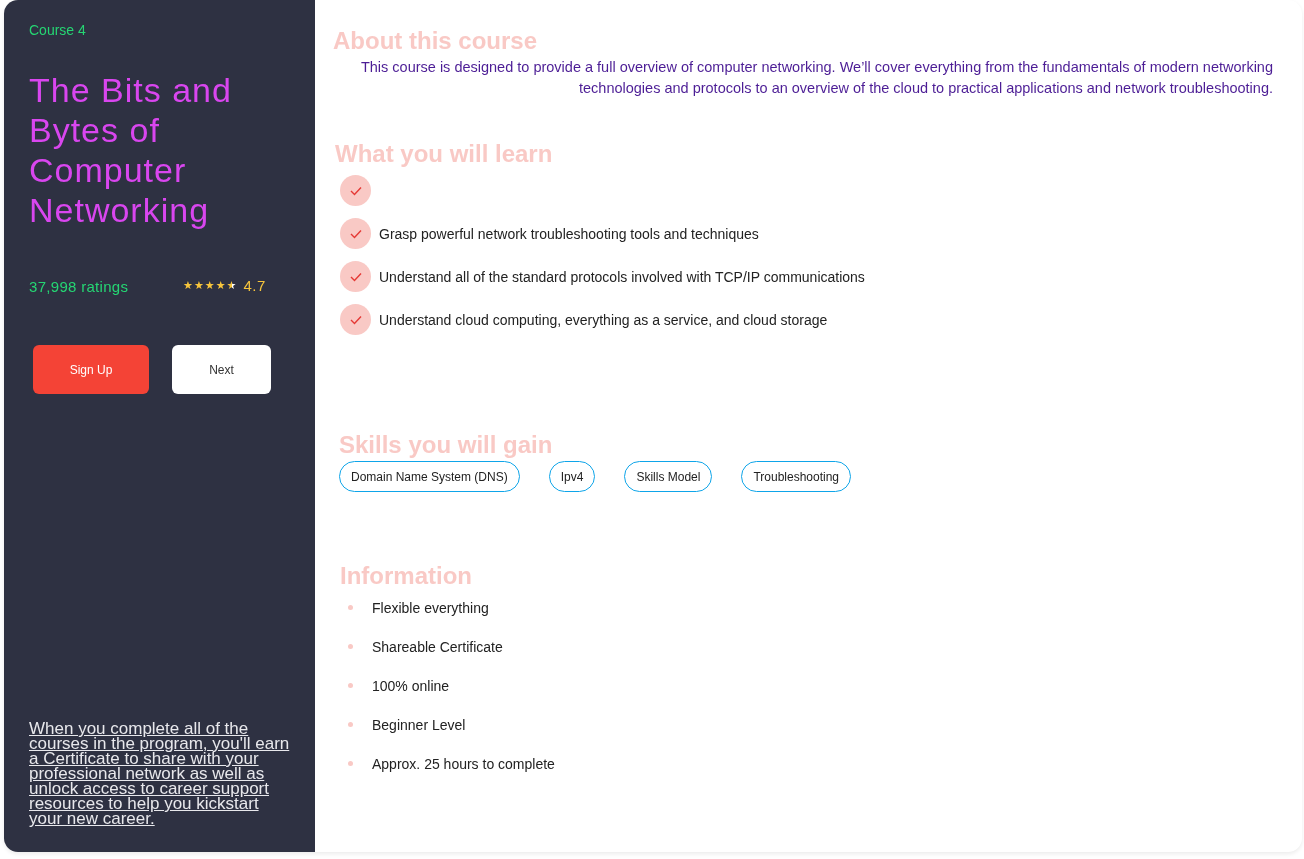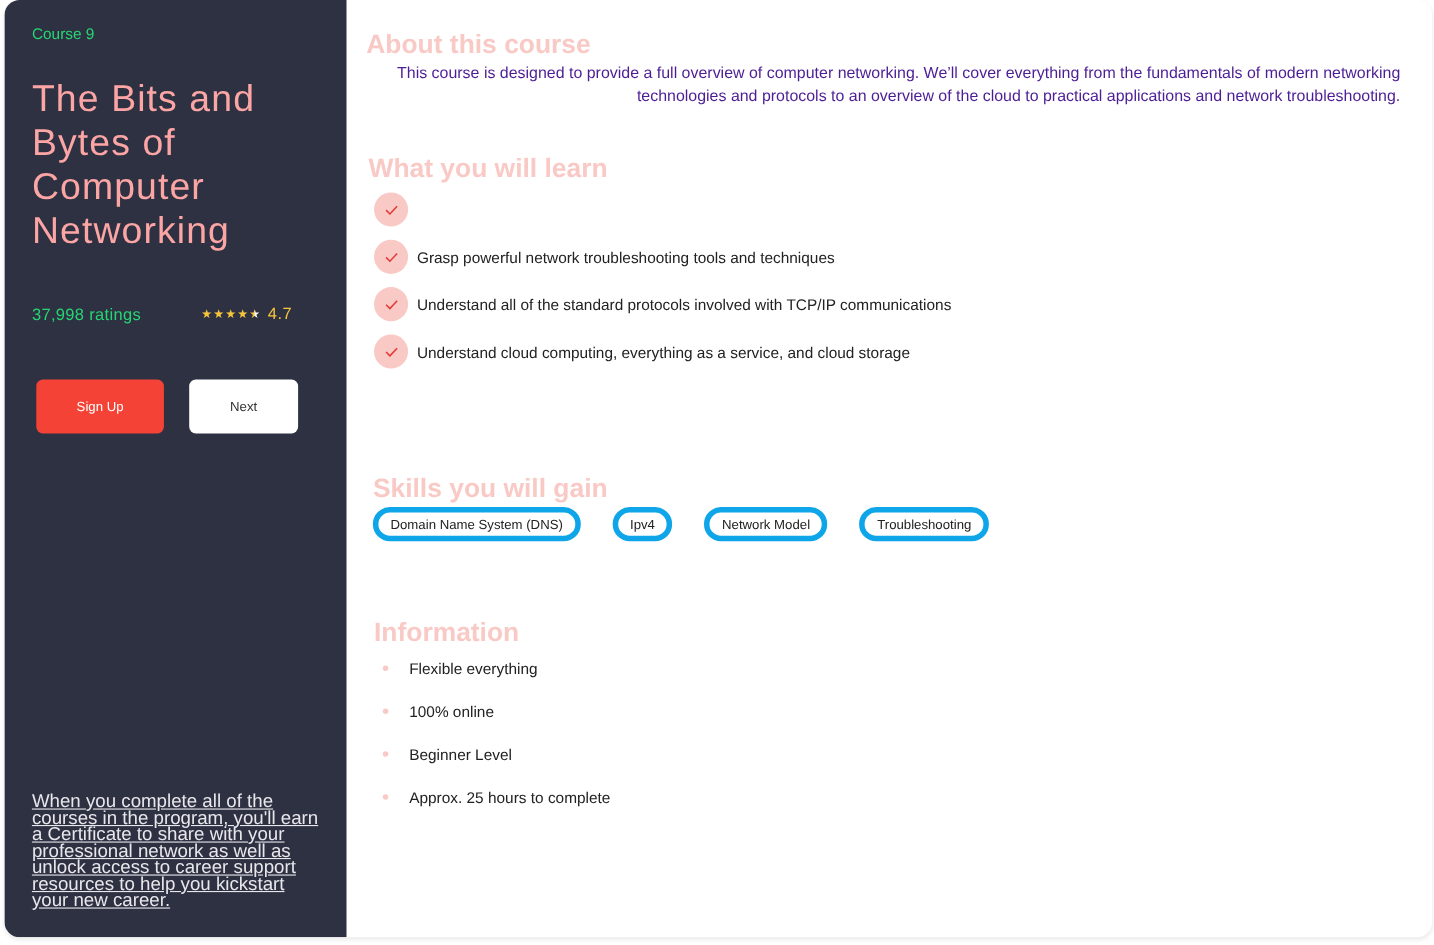--- a/index.html
+++ b/index.html
@@ -12,21 +12,21 @@
     box-shadow: 0 2px 4px rgba(0,0,0,0.08);
     overflow: hidden;
   }
   .sidebar {
     position: absolute; left: 0; top: 0; width: 311px; height: 852px;
     background: #2e3142; color: #fff;
   }
   .course-label { position: absolute; left: 25px; top: 22px; font-size: 14px; color: #25d673; }
   .course-title {
     position: absolute; left: 25px; top: 70px; width: 270px;
-    font-size: 34px; line-height: 40px; letter-spacing: 1px; color: #fca5a5; font-weight: 400;
+    font-size: 34px; line-height: 40px; letter-spacing: 1px; color: #d946ef; font-weight: 400;
   }
   .ratings { position: absolute; left: 25px; top: 278px; font-size: 15px; color: #25d673; letter-spacing: 0.3px; }
   .stars { position: absolute; left: 179px; top: 277px; display: flex; align-items: center; color: #f7c53c; }
   .stars .star { font-size: 11px; margin-right: 1px; }
   .stars .half { background: linear-gradient(90deg, #f7c53c 55%, #ffffff 55%); -webkit-background-clip: text; background-clip: text; color: transparent; }
   .stars .score { font-size: 15px; margin-left: 6px; letter-spacing: 0.5px; }
   .btn {
     position: absolute; top: 345px; height: 49px; border-radius: 6px; border: none;
     font-family: "Liberation Sans", sans-serif; font-size: 12px; cursor: pointer;
   }
@@ -47,34 +47,34 @@
   .learn-item { display: flex; align-items: center; height: 43px; }
   .check {
     width: 31px; height: 31px; border-radius: 50%; background: #f9c9c5;
     display: flex; align-items: center; justify-content: center; margin-right: 8px; flex-shrink: 0;
   }
   .check svg { width: 12px; height: 10px; }
   .learn-text { font-size: 14px; color: #222; }
 
   .skills { position: absolute; left: 24px; top: 461px; display: flex; }
   .chip {
-    height: 31px; border: 5px solid #0ea5e9; border-radius: 16px; padding: 0 11px;
+    height: 31px; border: 1px solid #0ea5e9; border-radius: 16px; padding: 0 11px;
     display: flex; align-items: center; font-size: 12px; color: #222; margin-right: 29px; background: #fff;
   }
   .info-list { position: absolute; left: 33px; top: 588px; list-style: none; }
   .info-item { display: flex; align-items: center; height: 39px; }
   .bullet { width: 5px; height: 5px; border-radius: 50%; background: #f9c9c5; margin-right: 19px; }
   .info-text { font-size: 14px; color: #222; }
 </style>
 </head>
 <body>
 
 <div class="card">
   <aside class="sidebar">
-    <div class="course-label">Course 9</div>
+    <div class="course-label">Course 4</div>
     <h1 class="course-title">The Bits and Bytes of Computer Networking</h1>
     <div class="ratings">37,998 ratings</div>
     <div class="stars">
       <span class="star">★</span>
       <span class="star">★</span>
       <span class="star">★</span>
       <span class="star">★</span>
       <span class="star half">★</span>
       <span class="score">4.7</span>
     </div>
@@ -119,29 +119,33 @@
             </svg>
           </span>
         <span class="learn-text">Understand cloud computing, everything as a service, and cloud storage</span>
       </li>
     </ul>
 
     <h2 class="section-title" style="left:24px; top:431px;">Skills you will gain</h2>
     <div class="skills">
       <span class="chip">Domain Name System (DNS)</span>
       <span class="chip">Ipv4</span>
-      <span class="chip">Network Model</span>
+      <span class="chip">Skills Model</span>
       <span class="chip">Troubleshooting</span>
     </div>
 
     <h2 class="section-title" style="left:25px; top:562px;">Information</h2>
     <ul class="info-list">
       <li class="info-item">
           <span class="bullet"></span>
           <span class="info-text">Flexible everything</span>
+        </li>
+      <li class="info-item">
+          <span class="bullet"></span>
+          <span class="info-text">Shareable Certificate</span>
         </li>
       <li class="info-item">
           <span class="bullet"></span>
           <span class="info-text">100% online</span>
         </li>
       <li class="info-item">
           <span class="bullet"></span>
           <span class="info-text">Beginner Level</span>
         </li>
       <li class="info-item">

